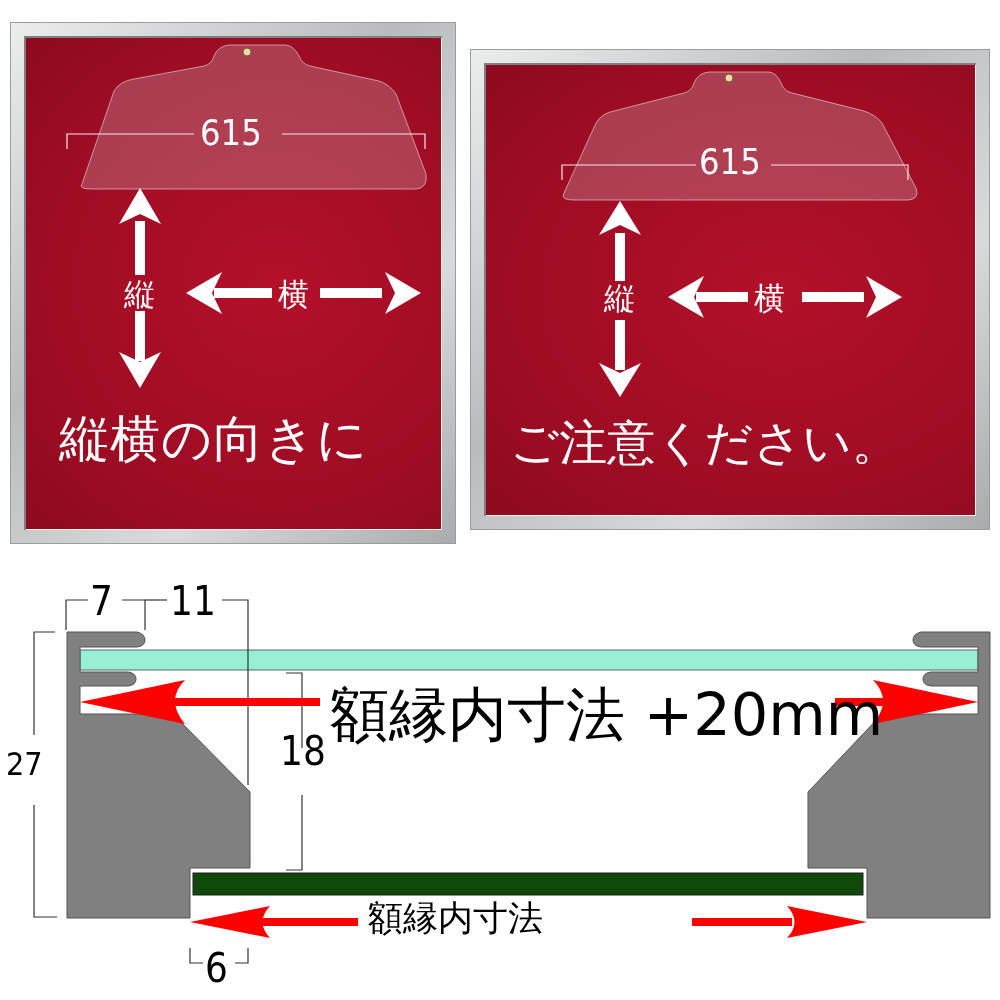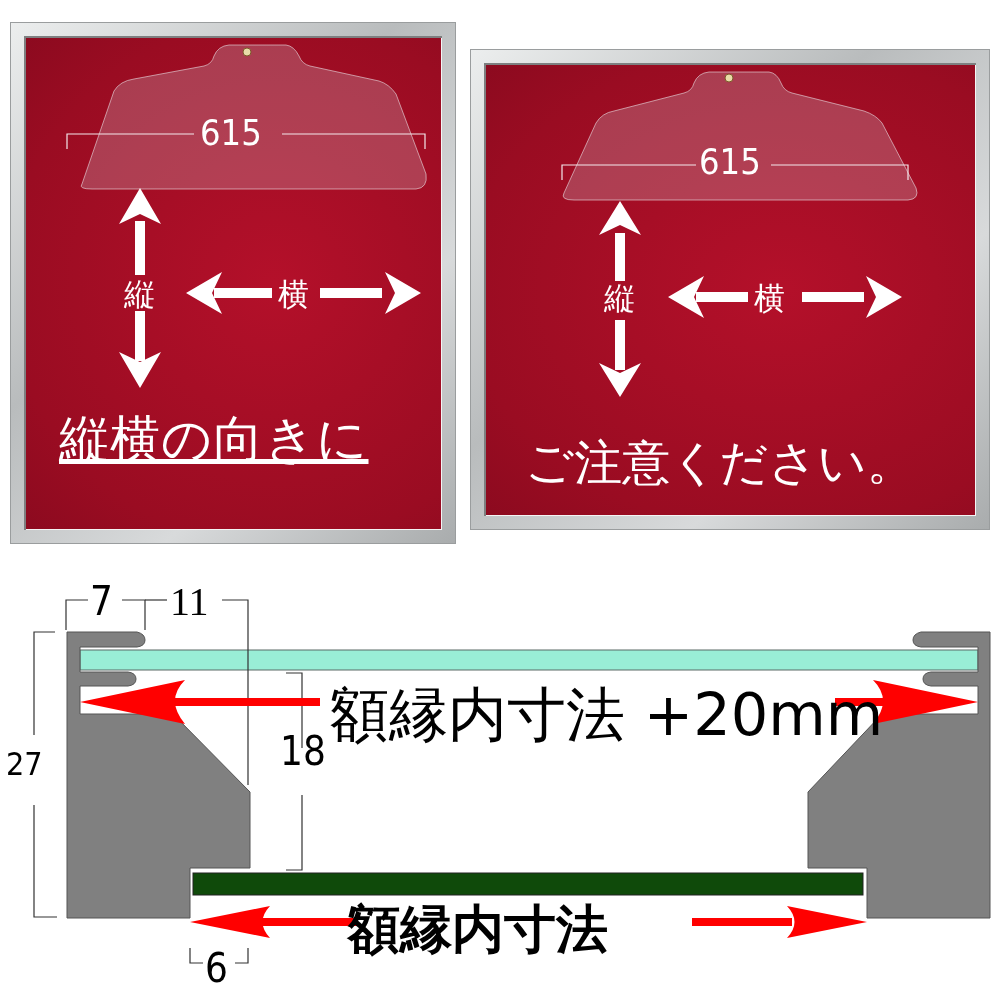--- a/index.html
+++ b/index.html
@@ -37,21 +37,21 @@
       <g fill="#ffffff">
         <rect x="190" y="252" width="58" height="10"></rect>
         <rect x="296" y="252" width="62" height="10"></rect>
         <path d="M162 257 L198 236 L188 257 L198 278 Z"></path>
         <path d="M397 257 L361 236 L371 257 L361 278 Z"></path>
       </g>
     </svg>
     <div class="white-text" style="left:176px; top:76px; font-size:36px; font-family:'DejaVu Sans Condensed','DejaVu Sans',sans-serif;">615</div>
     <div class="white-text" style="left:100px; top:238px; font-size:31px;">縦</div>
     <div class="white-text" style="left:254px; top:238px; font-size:31px;">横</div>
-    <div class="white-text" style="left:35px; top:370px; font-size:50px; letter-spacing:1px;text-decoration:underline;">縦横の向きに</div>
+    <div class="white-text" style="left:35px; top:370px; font-size:50px; letter-spacing:1px;">縦横の向きに</div>
   </div>
 </div>
 
 <div class="frame" style="left:470px; top:49px; width:520px; height:481px;">
   <div class="inner">
     <svg width="494" height="455">
       <path d="M80 130 L112 60 Q118 50 130 48 L200 30 Q208 28 210 20 Q214 10 225 9 L285 9 Q293 10 297 20 Q300 28 308 30 L380 48 Q392 52 398 60 L432 125 Q436 136 424 137 L90 137 Q76 137 80 130 Z" fill="rgba(210,190,200,0.28)" stroke="rgba(235,225,230,0.6)" stroke-width="1"></path>
       <circle cx="245" cy="15" r="4" fill="#e9dca8" stroke="#7b5a2a" stroke-width="1"></circle>
       <polyline points="78,117 78,102 212,102" fill="none" stroke="#f3e8ec" stroke-width="1.2"></polyline>
       <polyline points="287,102 424,102 424,117" fill="none" stroke="#f3e8ec" stroke-width="1.2"></polyline>
@@ -64,21 +64,21 @@
       <g fill="#ffffff">
         <rect x="212" y="229" width="52" height="10"></rect>
         <rect x="318" y="229" width="62" height="10"></rect>
         <path d="M184 234 L220 213 L210 234 L220 255 Z"></path>
         <path d="M418 234 L382 213 L392 234 L382 255 Z"></path>
       </g>
     </svg>
     <div class="white-text" style="left:215px; top:78px; font-size:36px; font-family:'DejaVu Sans Condensed','DejaVu Sans',sans-serif;">615</div>
     <div class="white-text" style="left:120px; top:215px; font-size:31px;">縦</div>
     <div class="white-text" style="left:270px; top:215px; font-size:31px;">横</div>
-    <div class="white-text" style="left:26px; top:368px; font-size:48px;margin-left:15px;">ご注意ください。</div>
+    <div class="white-text" style="left:26px; top:348px; font-size:48px;">ご注意ください。</div>
   </div>
 </div>
 
 <svg width="1000" height="1000" style="pointer-events:none;">
 
   <rect x="80" y="650" width="898" height="20" fill="#99eed6" stroke="#5a6b66" stroke-width="1"></rect>
 
   <rect x="193" y="873" width="670" height="22" fill="#0f4a0a" stroke="#222" stroke-width="1"></rect>
 
   <path d="M67 632 L137 632 Q145 634 145 640 Q145 646 137 647 L80 647 L80 672 L128 672 Q136 673 136 679 Q136 685 128 686 L80 686 L80 714 L173 714 L250 792 L250 868 L190 868 L190 918 L67 918 Z" fill="#808080" stroke="#555" stroke-width="1"></path>
@@ -107,18 +107,18 @@
 
   <g fill="#ff0000">
     <rect x="240" y="918" width="118" height="8"></rect>
     <path d="M190 922 L270 906 Q255 922 270 938 Z"></path>
     <rect x="692" y="918" width="100" height="8"></rect>
     <path d="M867 922 L787 906 Q802 922 787 938 Z"></path>
   </g>
 </svg>
 
 <div class="dim-text" style="left:90px; top:578px; font-size:40px;">7</div>
-<div class="dim-text" style="left:170px; top:578px; font-size:40px;font-family:Liberation Serif, serif;">11</div>
+<div class="dim-text" style="left:170px; top:578px; font-size:40px;">11</div>
 <div class="dim-text" style="left:6px; top:745px; font-size:32px;">27</div>
 <div class="dim-text" style="left:280px; top:700px; font-size:40px;margin-top:28px;">18</div>
 <div class="dim-text" style="left:205px; top:945px; font-size:40px;">6</div>
 <div class="dim-text" style="left:330px; top:676px; font-size:59px; font-family:'DejaVu Sans', sans-serif;">額縁内寸法 +20mm</div>
-<div class="dim-text" style="left:348px; top:895px; font-size:52px; font-family:'DejaVu Sans', sans-serif;font-weight:bold;">額縁内寸法</div>
+<div class="dim-text" style="left:368px; top:895px; font-size:35px; font-family:'DejaVu Sans', sans-serif;">額縁内寸法</div>
 
 </body></html>

